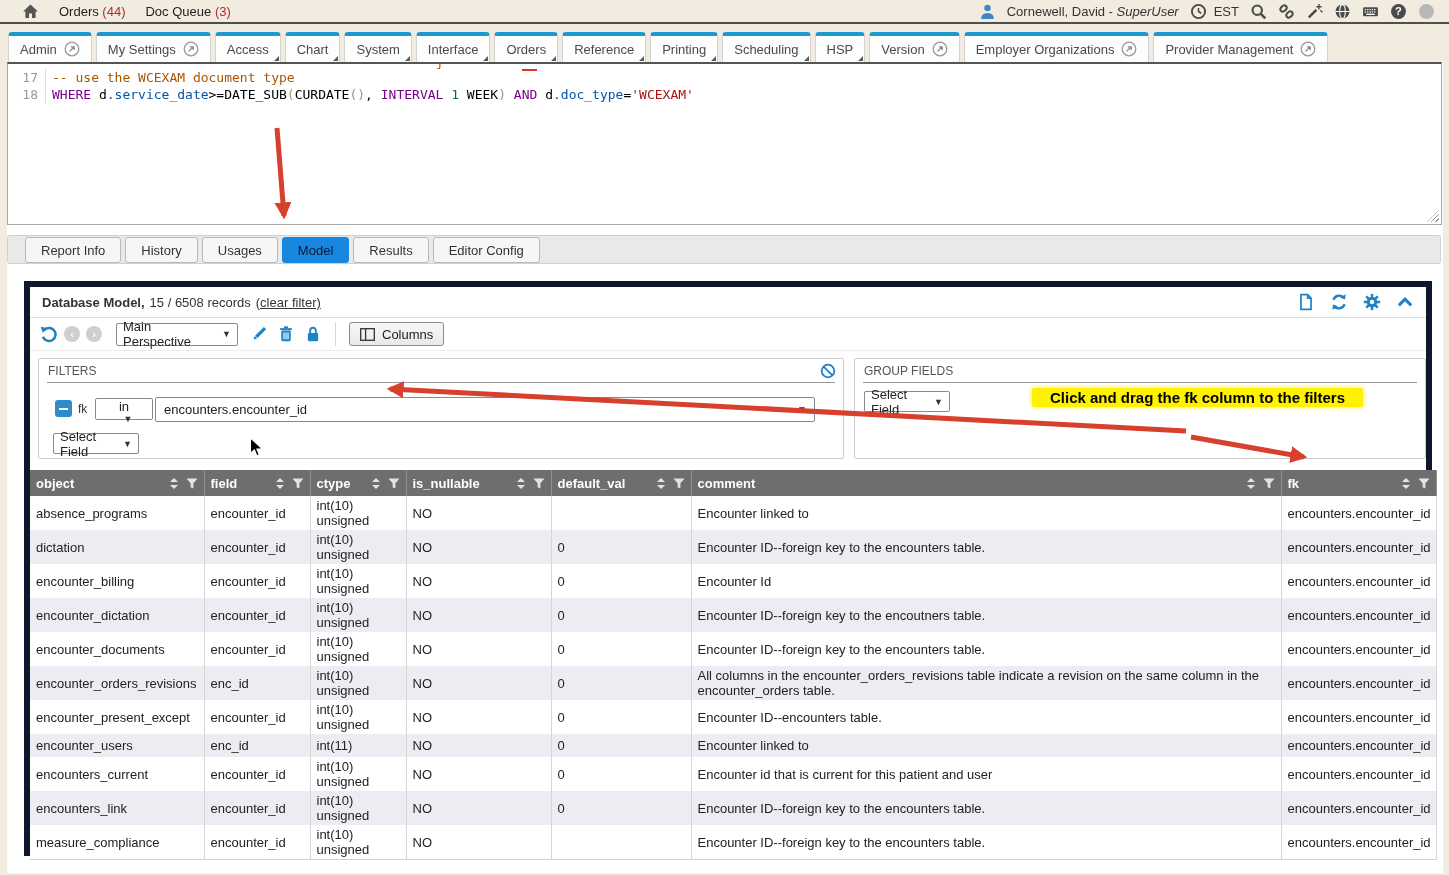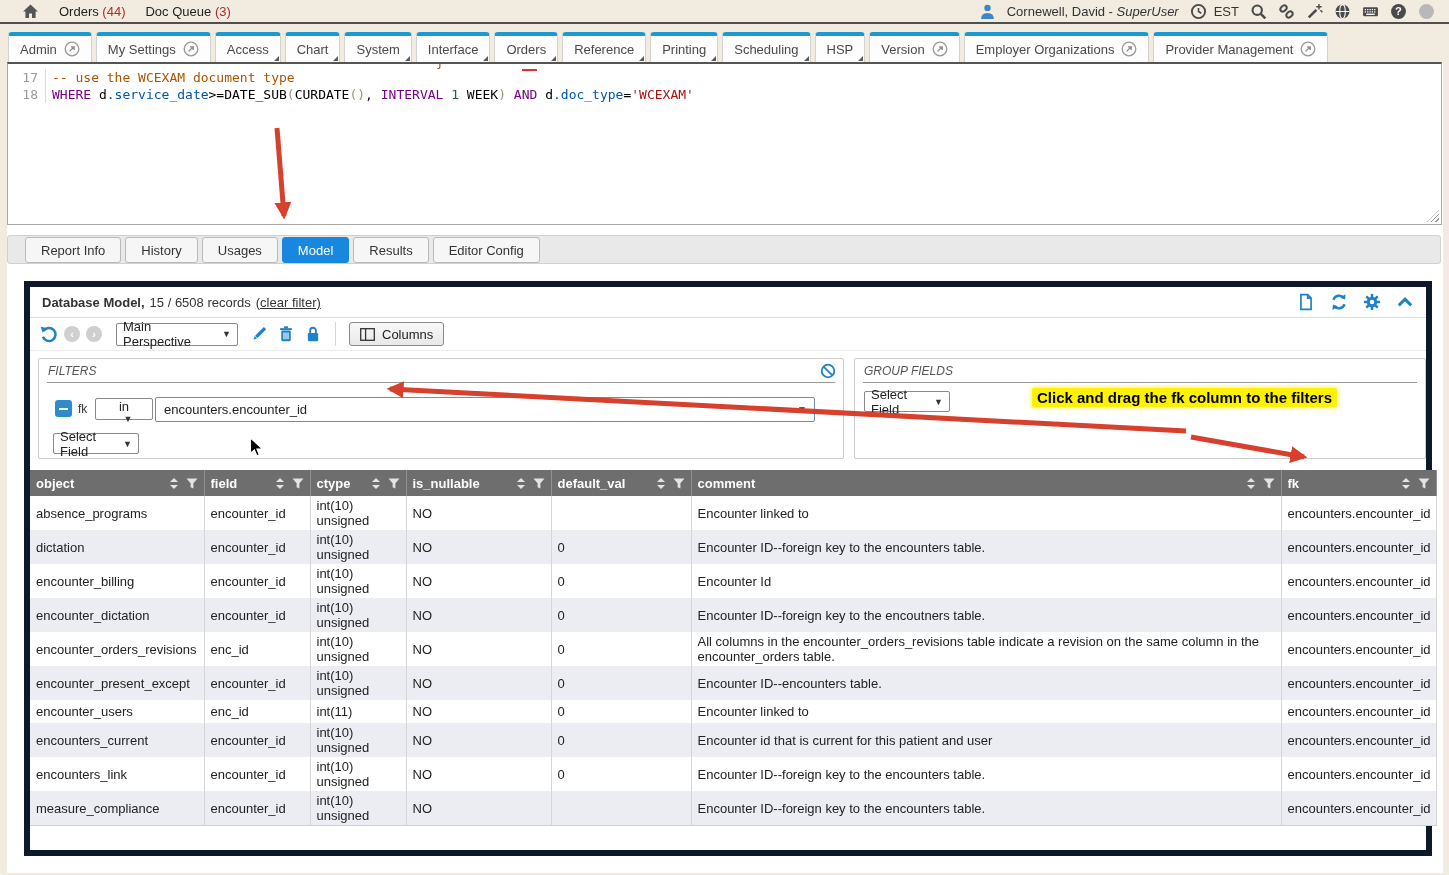--- a/index.html
+++ b/index.html
@@ -49,21 +49,21 @@
   .frag-underline { position:absolute; left:514px; top:5px; width:15px; height:2px; background:#d33; }
   .resize-handle { position:absolute; right:2px; bottom:2px; width:12px; height:12px;
         background:repeating-linear-gradient(135deg, transparent 0 2px, #9a9a9a 2px 3px);
         clip-path:polygon(100% 0, 100% 100%, 0 100%); cursor:nwse-resize; }
 
   
   .tabstrip { position:absolute; left:7px; top:235px; width:1434px; height:29px; background:#e9e9e9;
               border:1px solid #d0d0d0; border-radius:3px; display:flex; gap:4px; padding:1px 0 0 17px; }
   .rtab { height:26px; margin-top:0; display:flex; align-items:center; padding:0 15px; font-size:13px;
           color:#333; background:#f6f6f6; border:1px solid #b9b9b9; border-radius:3px; cursor:pointer; }
-  .rtab.active { background:#1787e0; border-color:#1787e0; color:#ffffff;text-align:center; }
+  .rtab.active { background:#1787e0; border-color:#1787e0; color:#0f172a;text-align:center; }
 
   
   .panel { position:absolute; left:24px; top:281px; width:1408px; height:575px; background:#fff;
            border:6px solid #0f172a; }
   .panel-header { height:31px; display:flex; align-items:center; padding:0 12px; border-bottom:1px solid #ddd;
                   font-size:13px; color:#333; }
   .panel-header b { font-weight:bold; }
   .panel-header .rec { margin-left:5px; }
   .panel-header a.clear { margin-left:5px; color:#333; text-decoration:underline; cursor:pointer; }
   .panel-header .hicons { margin-left:auto; display:flex; align-items:center; gap:15px; }
@@ -78,37 +78,37 @@
   .sel .caret { margin-left:8px; font-size:9px; color:#333; }
   .persp { width:122px; height:23px; margin-left:14px; }
   .tb-sep { width:1px; height:24px; background:#d5d5d5; margin:0 13px; }
   .columns-btn { display:flex; align-items:center; gap:7px; height:24px; padding:0 10px; font-size:13px; color:#222;
          background:linear-gradient(#f8f8f8,#e8e8e8); border:1px solid #8a8a8a; border-radius:3px; cursor:pointer; }
 
   
   .fgbox { position:absolute; border:1px solid #ccc; border-radius:2px; background:#fff; }
   .filters-box { left:8px; top:71px; width:806px; height:101px; }
   .group-box { left:824px; top:71px; width:572px; height:101px; }
-  .fgtitle { position:absolute; left:9px; top:5px; font-size:12px; color:#555;font-style:italic; }
+  .fgtitle { position:absolute; left:9px; top:5px; font-size:12px; color:#555; }
   .fgrule { position:absolute; left:8px; right:8px; top:23px; border-bottom:1px solid #999; }
   .clearf { position:absolute; right:7px; top:4px; width:16px; height:16px; cursor:pointer; }
   .minus-btn { position:absolute; left:16px; top:41px; width:17px; height:17px; background:#2e8bcc;
                border-radius:3px; cursor:pointer; }
   .minus-btn::before { content:""; position:absolute; left:4px; top:7.5px; width:9px; height:2px; background:#fff; }
   .ffield { position:absolute; left:39px; top:43px; font-size:12px; color:#333; }
   .op-sel { position:absolute; left:56px; top:39px; width:58px; height:22px;flex-direction:column; }
   .fval { position:absolute; left:116px; top:38px; width:660px; height:25px; border:1px solid #7a8aa0;
           border-radius:2px; display:flex; align-items:center; padding:0 22px 0 8px; font-size:13px; color:#222; }
   .fval .caret { position:absolute; right:7px; font-size:10px; color:#222; }
   .addfield-f { position:absolute; left:14px; top:74px; width:86px; height:21px; }
   .addfield-g { position:absolute; left:9px; top:32px; width:86px; height:21px; }
 
   
   .annotation { position:absolute; left:1032px; top:388px; font-size:15px; font-weight:bold; color:#000;
-                background:#fff200; padding:1px 5px; border-radius:2px; box-shadow:0 0 4px 1px #ffef6e; }
+                background:#fff200; padding:1px 18px; border-radius:2px; box-shadow:0 0 4px 1px #ffef6e; }
 
   
   table.grid { position:absolute; left:0; top:183px; width:1406px; border-collapse:collapse; table-layout:fixed;
                font-size:13px; }
   table.grid th { background:#6e6e6e; color:#fff; font-weight:bold; height:26px; text-align:left;
                   border-right:1px solid #919191; cursor:pointer; }
   .hwrap { display:flex; align-items:center; gap:7px; padding:0 6px; }
   .hlabel { flex:1; overflow:hidden; white-space:nowrap; }
   .hic { display:inline-flex; flex:0 0 auto; }
   table.grid td { height:23px; padding:2px 6px; border-right:1px solid #d6d6d6; color:#222;
@@ -597,20 +597,29 @@
           <tr>
             <td>encounter_dictation</td>
             <td>encounter_id</td>
             <td>int(10) unsigned</td>
             <td>NO</td>
             <td>0</td>
             <td>Encounter ID--foreign key to the encoutners table.</td>
             <td>encounters.encounter_id</td>
           </tr>
           <tr>
+            <td>encounter_documents</td>
+            <td>encounter_id</td>
+            <td>int(10) unsigned</td>
+            <td>NO</td>
+            <td>0</td>
+            <td>Encounter ID--foreign key to the encounters table.</td>
+            <td>encounters.encounter_id</td>
+          </tr>
+          <tr>
             <td>encounter_orders_revisions</td>
             <td>enc_id</td>
             <td>int(10) unsigned</td>
             <td>NO</td>
             <td>0</td>
             <td>All columns in the encounter_orders_revisions table indicate a revision on the same column in the encounter_orders table.</td>
             <td>encounters.encounter_id</td>
           </tr>
           <tr>
             <td>encounter_present_except</td>

